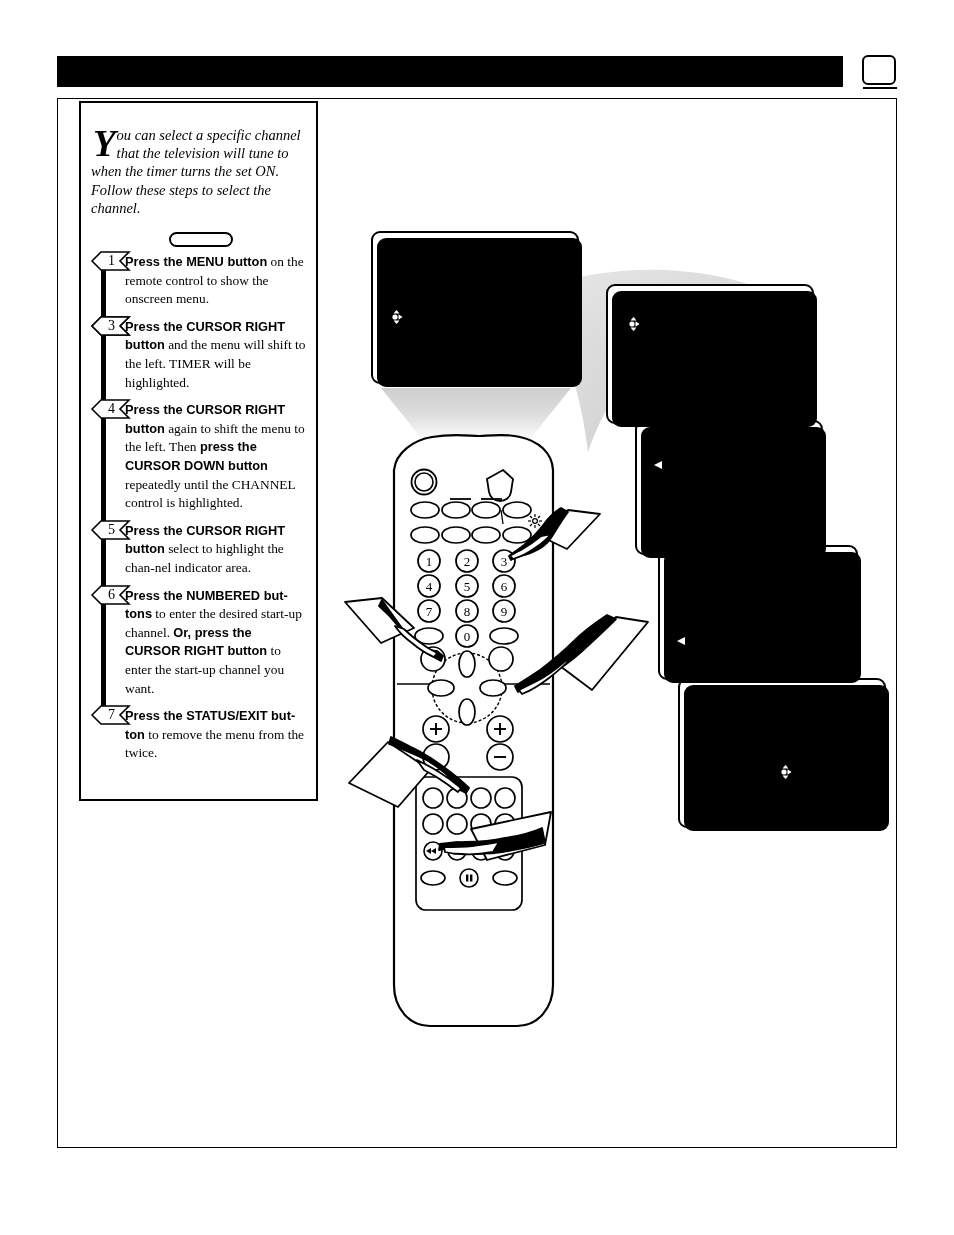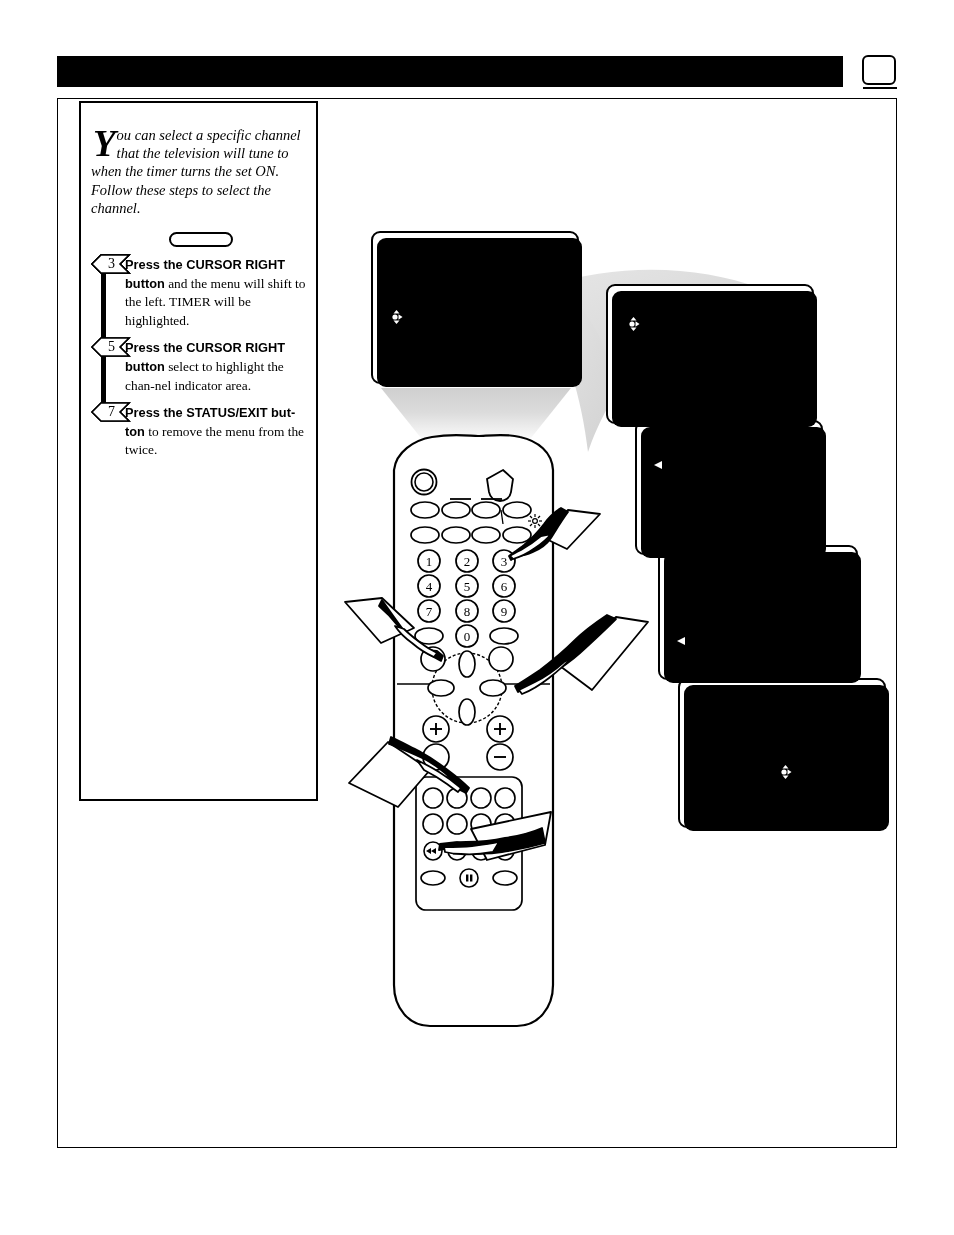--- a/index.html
+++ b/index.html
@@ -295,20 +295,21 @@
 
     <div class="steps" id="steps-list">
         <div class="step">
           <div class="step-bar"></div>
           <div class="diamond">
             <svg width="41" height="22" viewBox="0 0 41 22">
               <path d="M2,11 L11,2 L39,2 L30,11 L39,20 L11,20 Z" fill="#fff" stroke="#000" stroke-width="1.6"></path>
             </svg>
           </div>
           <div class="dnum">1</div>
+          <div class="step-text"><b>Press the MENU button</b><span class="ff"> on the remote control to show the onscreen menu.</span></div>
         </div>
         <div class="step">
           <div class="step-bar"></div>
           <div class="diamond">
             <svg width="41" height="22" viewBox="0 0 41 22">
               <path d="M2,11 L11,2 L39,2 L30,11 L39,20 L11,20 Z" fill="#fff" stroke="#000" stroke-width="1.6"></path>
             </svg>
           </div>
           <div class="dnum">2</div>
         </div>
@@ -323,39 +324,41 @@
           <div class="step-text"><b>Press the CURSOR RIGHT button</b><span class="ff"> and the menu will shift to the left. TIMER will be highlighted.</span></div>
         </div>
         <div class="step">
           <div class="step-bar"></div>
           <div class="diamond">
             <svg width="41" height="22" viewBox="0 0 41 22">
               <path d="M2,11 L11,2 L39,2 L30,11 L39,20 L11,20 Z" fill="#fff" stroke="#000" stroke-width="1.6"></path>
             </svg>
           </div>
           <div class="dnum">4</div>
+          <div class="step-text"><b>Press the CURSOR RIGHT button</b><span class="ff"> again to shift the menu to the left. Then </span><b>press the CURSOR DOWN button</b><span class="ff"> repeatedly until the CHANNEL control is highlighted.</span></div>
         </div>
         <div class="step">
           <div class="step-bar"></div>
           <div class="diamond">
             <svg width="41" height="22" viewBox="0 0 41 22">
               <path d="M2,11 L11,2 L39,2 L30,11 L39,20 L11,20 Z" fill="#fff" stroke="#000" stroke-width="1.6"></path>
             </svg>
           </div>
           <div class="dnum">5</div>
           <div class="step-text"><b>Press the CURSOR RIGHT button</b><span class="ff"> select to highlight the chan-nel indicator area.</span></div>
         </div>
         <div class="step">
           <div class="step-bar"></div>
           <div class="diamond">
             <svg width="41" height="22" viewBox="0 0 41 22">
               <path d="M2,11 L11,2 L39,2 L30,11 L39,20 L11,20 Z" fill="#fff" stroke="#000" stroke-width="1.6"></path>
             </svg>
           </div>
           <div class="dnum">6</div>
+          <div class="step-text"><b>Press the NUMBERED but-tons</b><span class="ff"> to enter the desired start-up channel.  </span><b>Or, press the CURSOR RIGHT button</b><span class="ff"> to enter the start-up channel you want.</span></div>
         </div>
         <div class="step">
           <div class="diamond">
             <svg width="41" height="22" viewBox="0 0 41 22">
               <path d="M2,11 L11,2 L39,2 L30,11 L39,20 L11,20 Z" fill="#fff" stroke="#000" stroke-width="1.6"></path>
             </svg>
           </div>
           <div class="dnum">7</div>
           <div class="step-text"><b>Press the STATUS/EXIT but-ton</b><span class="ff"> to remove the menu from the twice.</span></div>
         </div>

